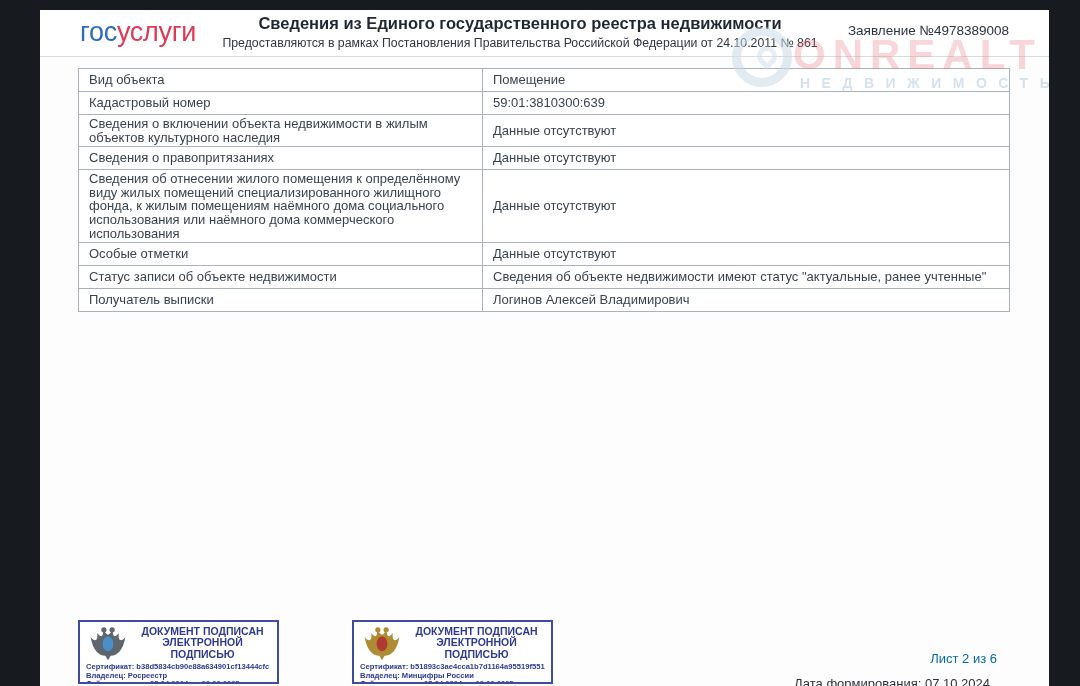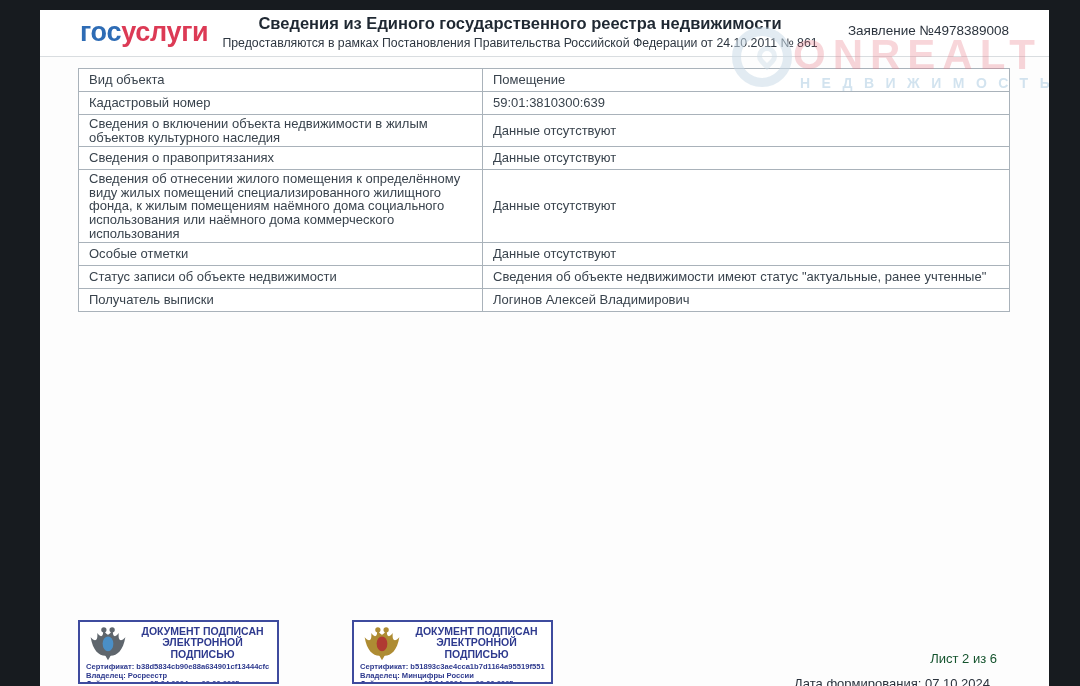--- a/index.html
+++ b/index.html
@@ -9,21 +9,21 @@
     background:#171b1f; overflow:hidden;
     font-family:"Liberation Sans", sans-serif;
   }
   .page {
     position:absolute; left:40px; top:10px; width:1009px; height:676px;
     background:#fdfdfd; overflow:hidden;
   }
   
   .header { position:absolute; left:0; top:0; width:100%; height:47px;
             background:#ffffff; border-bottom:1px solid #d9dde0; z-index:2; }
-  .logo { position:absolute; left:40px; top:7px; font-size:27px; font-weight:bold; letter-spacing:-0.3px; }
+  .logo { position:absolute; left:40px; top:7px; font-size:27px; font-weight:normal; letter-spacing:-0.3px; }
   .logo-blue { color:#2e6cb5; }
   .logo-red  { color:#dc3a55; }
   .header-center { position:absolute; left:180px; width:600px; top:4px; text-align:center; }
   .doc-title { font-size:16.5px; font-weight:bold; color:#1f2832; }
   .doc-subtitle { font-size:12.3px; color:#2e3741; margin-top:3px; }
   .application-number { position:absolute; right:40px; top:13px; font-size:13.5px; color:#2b333d; }
   
   .watermark { position:absolute; left:0; top:0; width:100%; height:100%;
                pointer-events:none; z-index:5; }
   .wm-pin { position:absolute; left:692px; top:17px; width:60px; height:60px;
@@ -55,21 +55,21 @@
   .stamp-title { flex:1; text-align:center; font-size:10.5px; line-height:11.5px;
                  font-weight:bold; color:#2e3a8e; }
   .stamp-line { font-size:7.6px; line-height:8.6px; font-weight:bold; color:#2e3a8e;
                 white-space:nowrap; overflow:hidden; }
   .stamp-line.first { margin-top:2px; }
   .eagle-rosreestr .e-body { fill:#5f666d; }
   .eagle-rosreestr .e-shield { fill:#4a8fc7; }
   .eagle-mincifry .e-body { fill:#ae8c33; }
   .eagle-mincifry .e-shield { fill:#b03a32; }
   
-  .page-label { position:absolute; top:641px; right:52px; font-size:13px; color:#14532d; z-index:2; }
+  .page-label { position:absolute; top:641px; right:52px; font-size:13px; color:#0369a1; z-index:2; }
   .date-line  { position:absolute; top:666px; right:59px; font-size:13px; color:#2b333d; z-index:2; }
 </style>
 </head>
 <body>
 
 <div class="canvas">
   <div class="page">
 
     <div class="header">
       <div class="logo">

